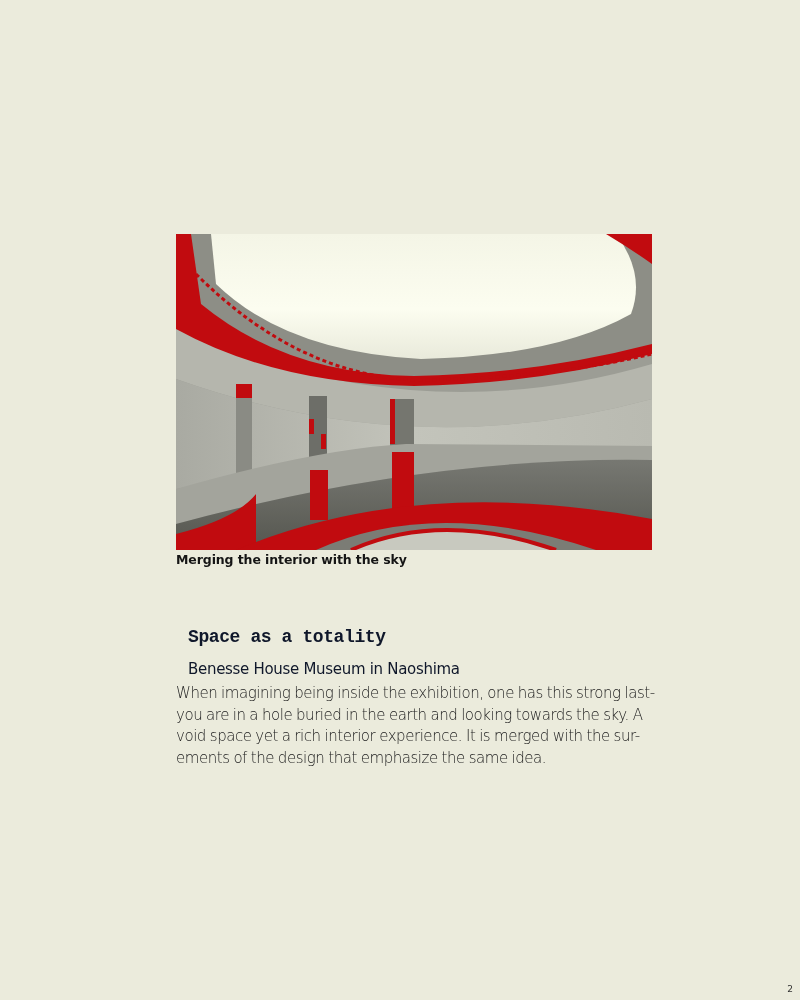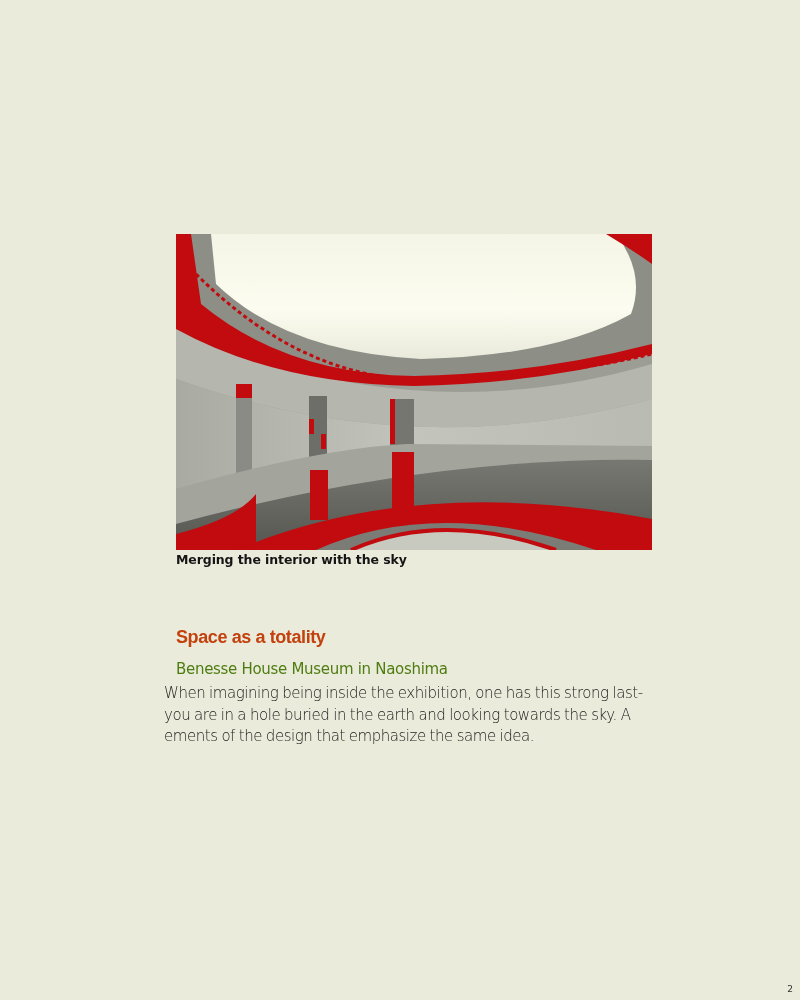--- a/index.html
+++ b/index.html
@@ -25,38 +25,38 @@
     top: 552px;
     text-align: left;
     font-family: "DejaVu Sans", sans-serif;
     font-weight: bold;
     font-size: 12.5px;
     color: #151515;
     letter-spacing: -0.1px;
   }
   .heading {
     position: absolute;
-    left: 176px; top: 627px;
-    font-family: Liberation Sans, sans-serif;
+    left: 188px; top: 627px;
+    font-family: Liberation Mono, monospace;
     font-weight: bold;
     font-size: 18px;
-    color: #c2410c;
+    color: #0f172a;
     letter-spacing: -0.4px;
   }
   .subheading {
     position: absolute;
-    left: 176px; top: 660px;
+    left: 188px; top: 660px;
     font-family: "DejaVu Sans", sans-serif;
     font-size: 15px;
-    color: #4d7c0f;
+    color: #0f172a;
     letter-spacing: -0.3px;
   }
   .body-text {
     position: absolute;
-    left: 164px; top: 683px;
+    left: 176px; top: 683px;
     width: 470px;
     font-family: "DejaVu Sans", sans-serif;
     font-weight: 300;
     font-size: 15px;
     line-height: 21.6px;
     color: #222;
     letter-spacing: -0.45px;
     word-spacing: -0.5px;
   }
   .body-text .line { display: block; white-space: nowrap; }
@@ -127,16 +127,17 @@
 
 <div class="caption">Merging the interior with the sky</div>
 
 <h2 class="heading" style="margin:0">Space as a totality</h2>
 
 <h3 class="subheading" style="margin:0;font-weight:normal">Benesse House Museum in Naoshima</h3>
 
 <p class="body-text" style="margin:0">
   <span class="line">When imagining being inside the exhibition, one has this strong last-</span>
   <span class="line">you are in a hole buried in the earth and looking towards the sky. A</span>
+  <span class="line">void space yet a rich interior experience. It is merged with the sur-</span>
   <span class="line">ements of the design that emphasize the same idea.</span>
 </p>
 
 <div class="page-number">2</div>
 
 </body></html>

